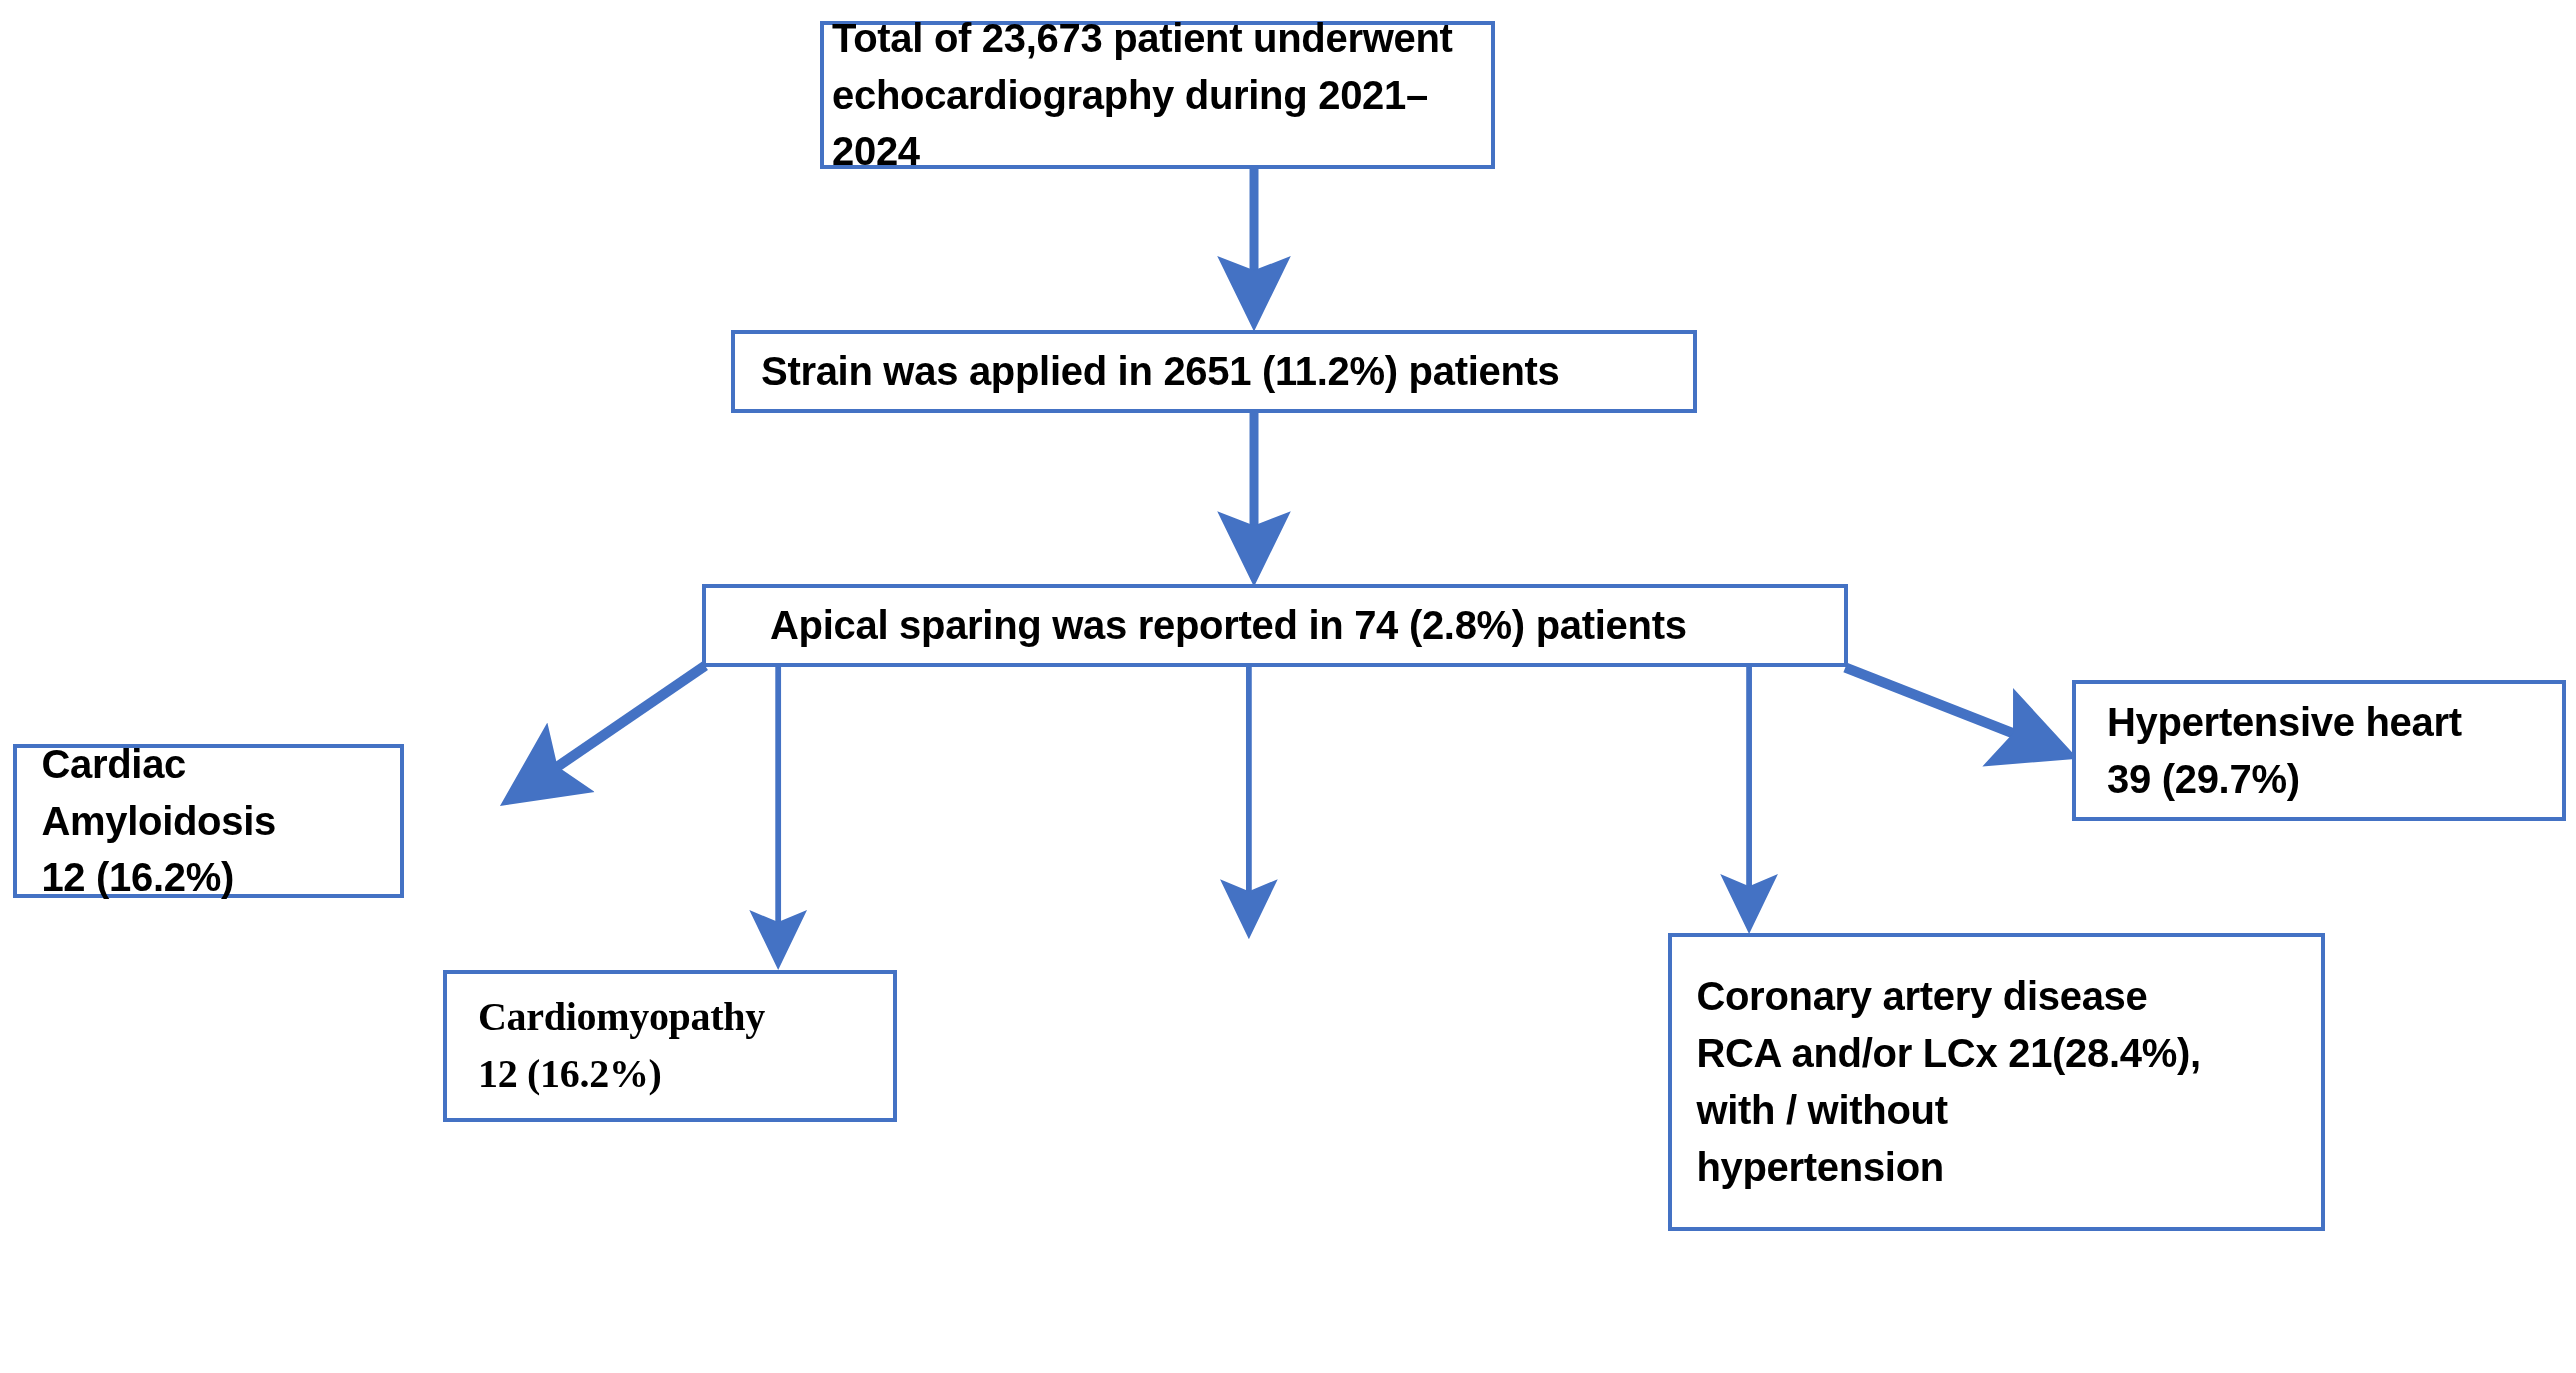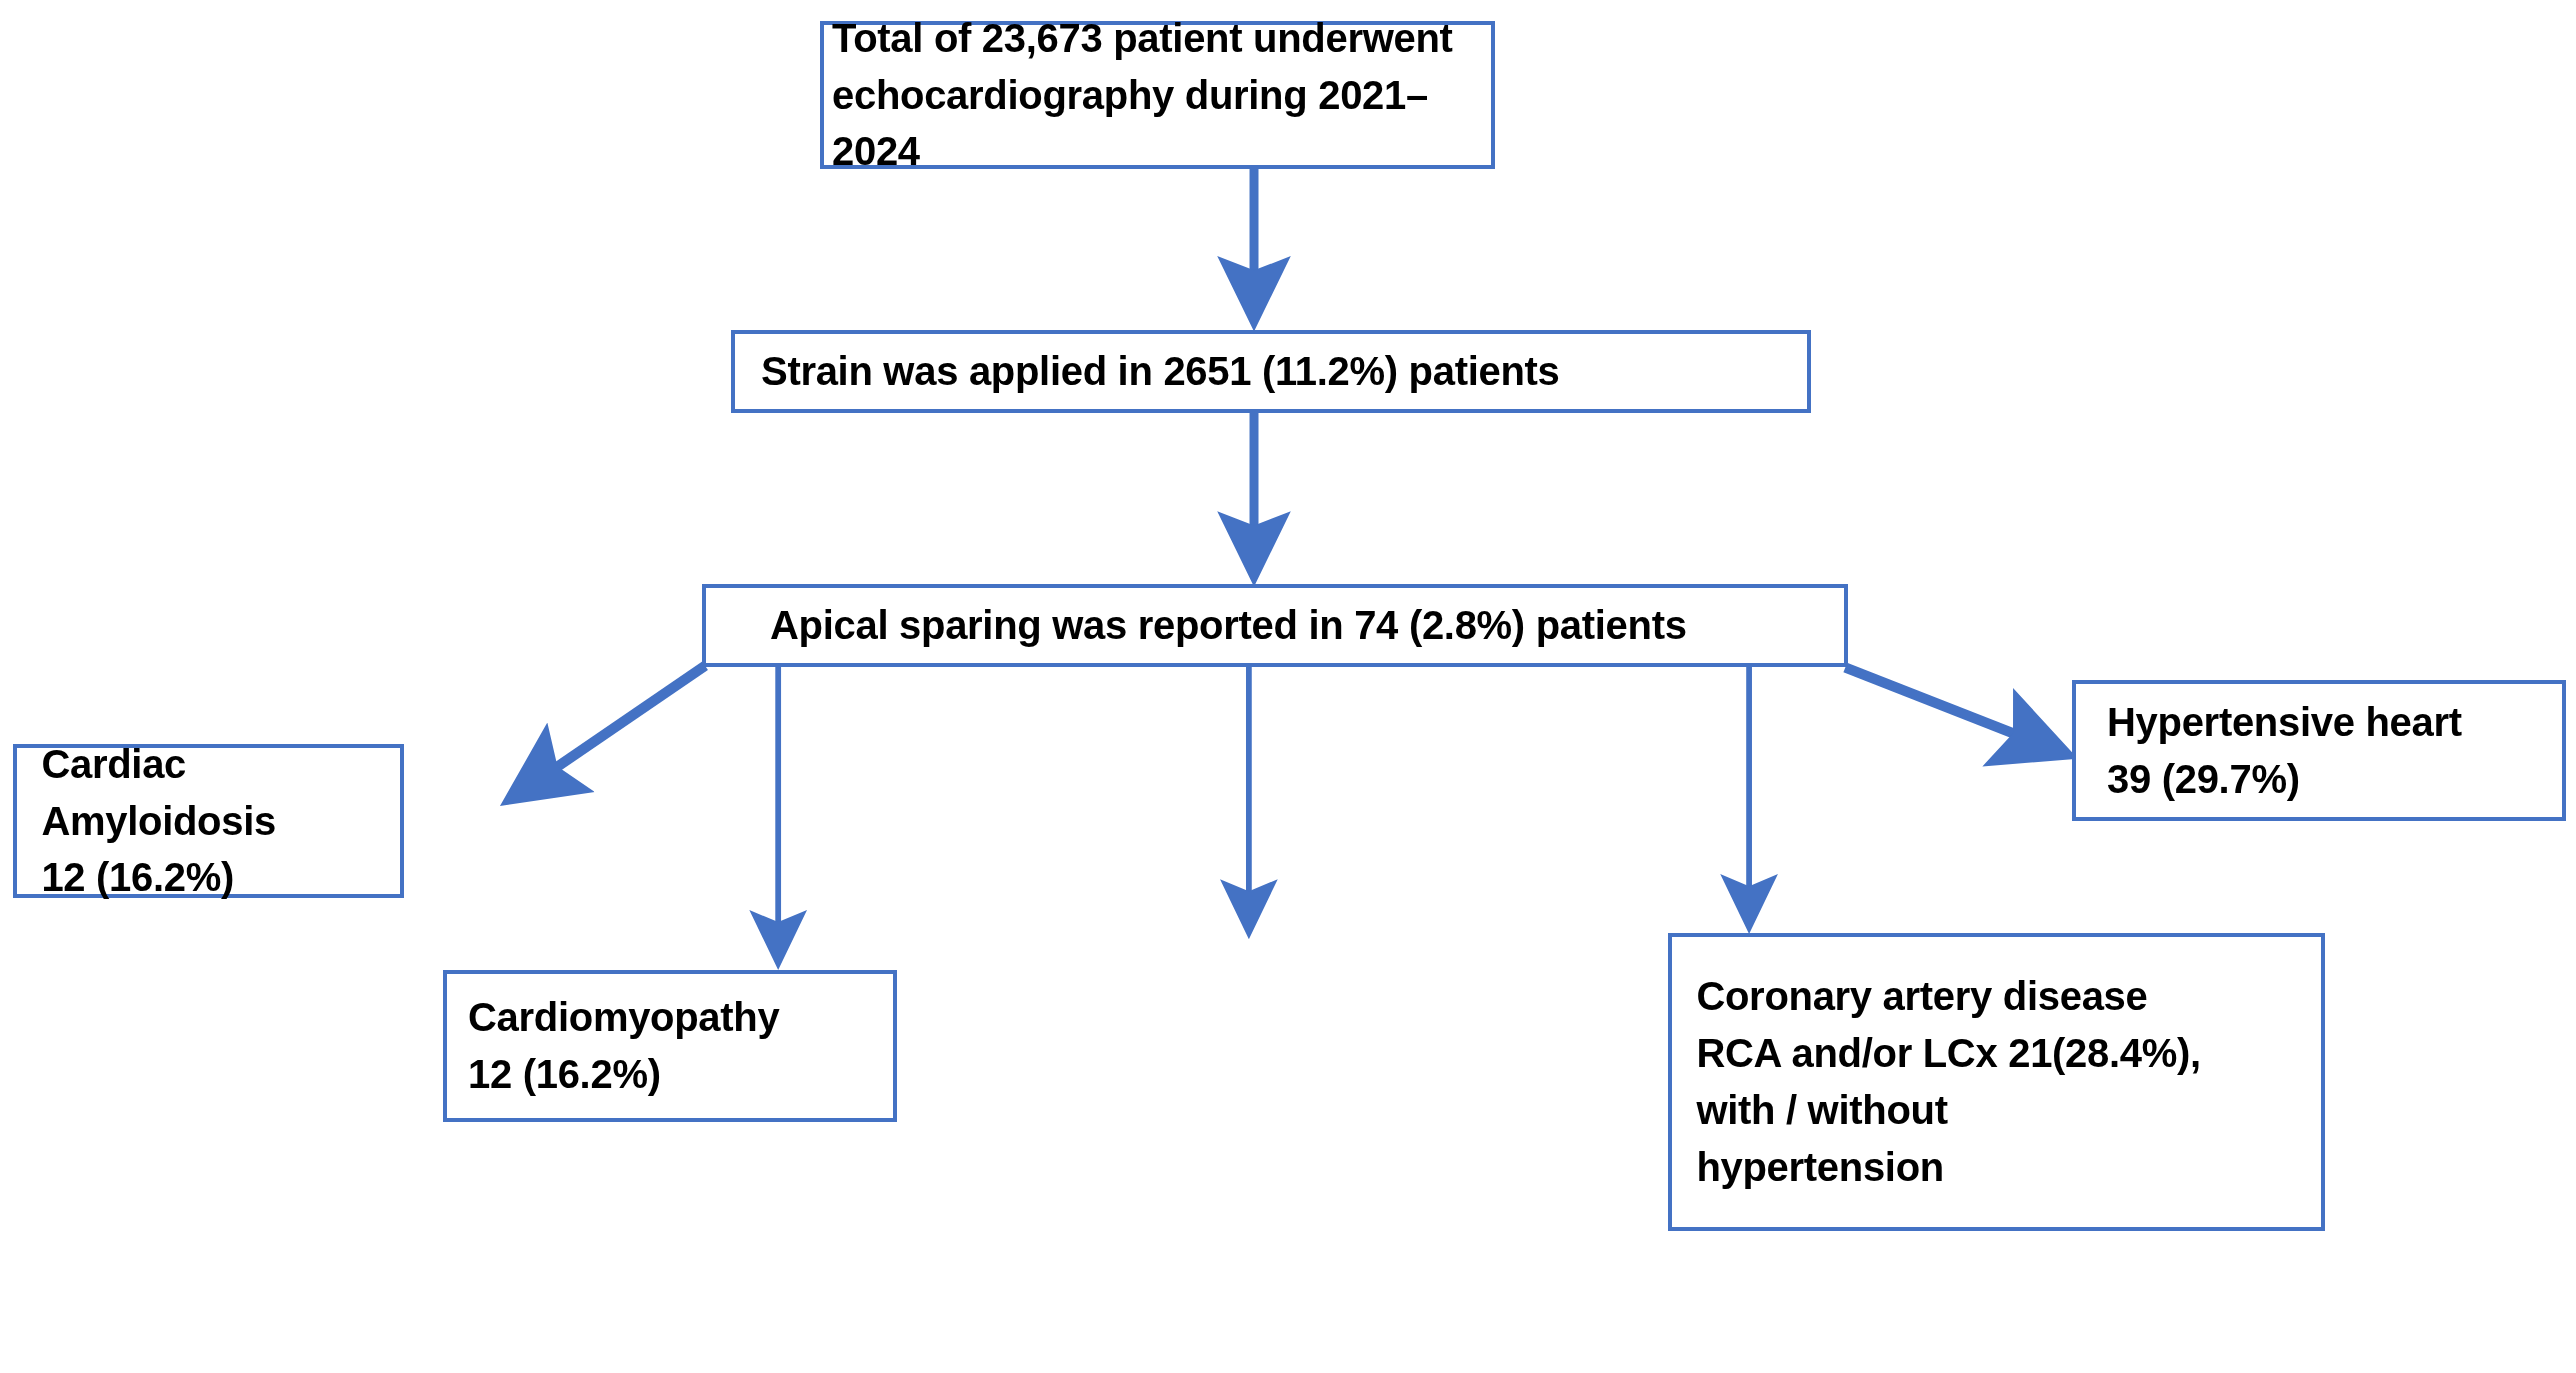--- a/index.html
+++ b/index.html
@@ -46,38 +46,38 @@
     white-space: pre-line;
     padding: 0 16.7px;
   }
   
   #node-total {
     left: 820px; top: 21px; width: 675px; height: 148px;
   }
   #node-total .node-text { padding-left: 8px; }
 
   #node-strain {
-    left: 731px; top: 330px; width: 1080px; height: 83px;
+    left: 731px; top: 330px; width: 966px; height: 83px;
   }
   #node-strain .node-text { padding-left: 26px; }
 
   #node-apical {
     left: 702px; top: 584px; width: 1146px; height: 83px;
   }
   #node-apical .node-text { padding-left: 36px; margin-left: 28px; }
 
   #node-amyloidosis {
     left: 13px; top: 744px; width: 391px; height: 154px;
   }
   #node-amyloidosis .node-text { padding-left: 24.4px; }
 
   #node-cardiomyopathy {
     left: 443px; top: 970px; width: 454px; height: 152px;
   }
-  #node-cardiomyopathy .node-text { padding-left: 21px; }
+  #node-cardiomyopathy .node-text { padding-left: 31px; font-family: Liberation Serif, serif; }
 
   #node-aortic {
     left: 1020px; top: 938px; width: 576px; height: 423px;
   }
   #node-aortic .node-text { padding-left: 24.4px; }
 
   #node-cad {
     left: 1668px; top: 933px; width: 657px; height: 298px;
   }
   #node-cad .node-text { padding-left: 24.4px; }

